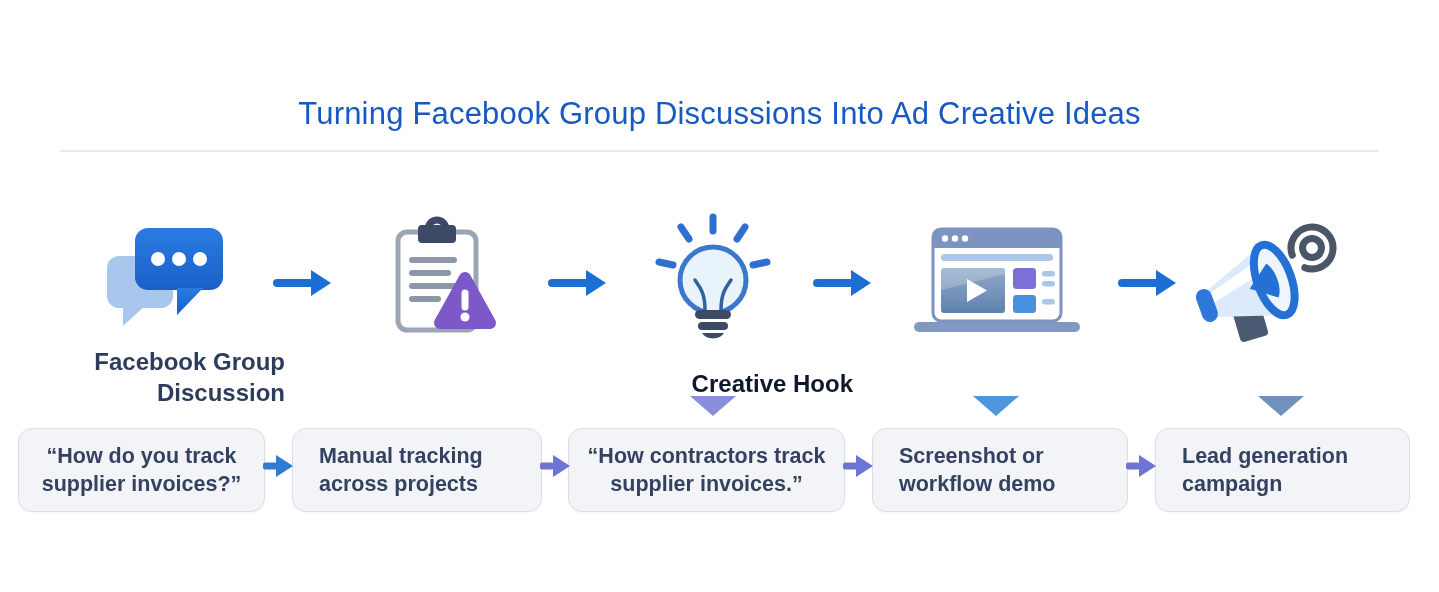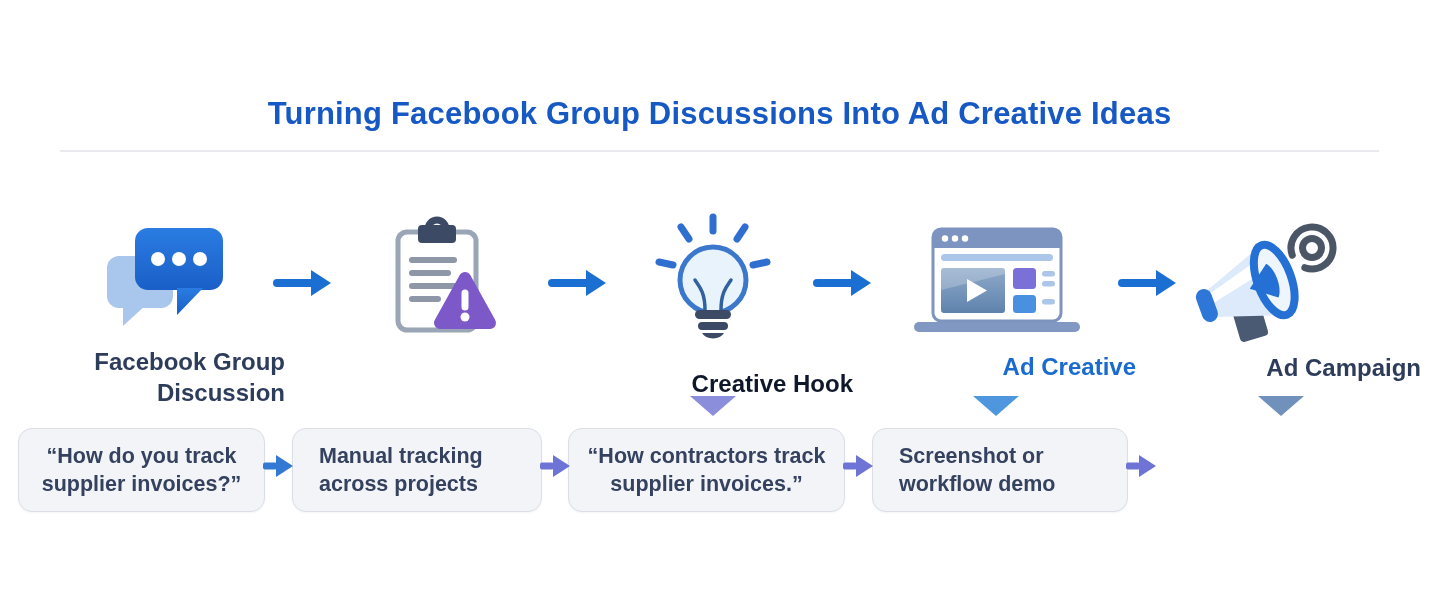--- a/index.html
+++ b/index.html
@@ -1,19 +1,19 @@
 <!DOCTYPE html>
 <html><head>
 <meta charset="utf-8">
 <style>
   html,body{margin:0;padding:0;background:#ffffff;}
   .canvas{position:relative;width:1439px;height:592px;background:#ffffff;overflow:hidden;
           font-family:"Liberation Sans",sans-serif;}
   .title{position:absolute;top:96px;left:0;width:1439px;margin:0;text-align:center;
-         font-size:31px;font-weight:bold;color:#1659c4;letter-spacing:0.2px;}
+         font-size:31px;font-weight:normal;color:#1659c4;letter-spacing:0.2px;}
   .divider{position:absolute;top:150px;left:60px;width:1319px;height:2px;background:#e9eaef;}
 
   .icon{position:absolute;}
   .i1{left:101px;top:222px;}
   .i2{left:378px;top:216px;}
   .i3{left:651px;top:212px;}
   .i4{left:912px;top:226px;}
   .i5{left:1188px;top:216px;}
 
   .arrow-top{position:absolute;top:266px;width:60px;height:34px;color:#1c6fd2;}
@@ -174,39 +174,40 @@
   </div>
   <div class="arrow-top a4">
     <svg width="60" height="34" viewBox="0 0 60 34">
         <line x1="4" y1="17" x2="40" y2="17" stroke="currentColor" stroke-width="8" stroke-linecap="round"></line>
         <path d="M38 4 L58 17 L38 30 Z" fill="currentColor"></path>
       </svg>
   </div>
 
   <div class="stage-label l1">Facebook Group Discussion</div>
   <div class="stage-label l3">Creative Hook</div>
-  <div class="stage-label l4">Ad Creative</div>
-  <div class="stage-label l5">Ad Campaign</div>
 
   <div class="chev c3"></div>
   <div class="chev c4"></div>
   <div class="chev c5"></div>
 
   <div class="note-box b1 center">
     <span>“How do you track supplier invoices?”</span>
   </div>
   <div class="note-box b2 left">
     <span>Manual tracking across projects</span>
   </div>
   <div class="note-box b3 center">
     <span>“How contractors track supplier invoices.”</span>
   </div>
   <div class="note-box b4 left">
     <span>Screenshot or workflow demo</span>
   </div>
+  <div class="note-box b5 left">
+    <span>Lead generation campaign</span>
+  </div>
 
   <div class="arrow-bot ab1">
     <svg width="32" height="26" viewBox="0 0 32 26">
         <rect x="1" y="9.5" width="14" height="7" rx="2" fill="currentColor"></rect>
         <path d="M14 2 L31 13 L14 24 Z" fill="currentColor"></path>
       </svg>
   </div>
   <div class="arrow-bot ab2">
     <svg width="32" height="26" viewBox="0 0 32 26">
         <rect x="1" y="9.5" width="14" height="7" rx="2" fill="currentColor"></rect>

